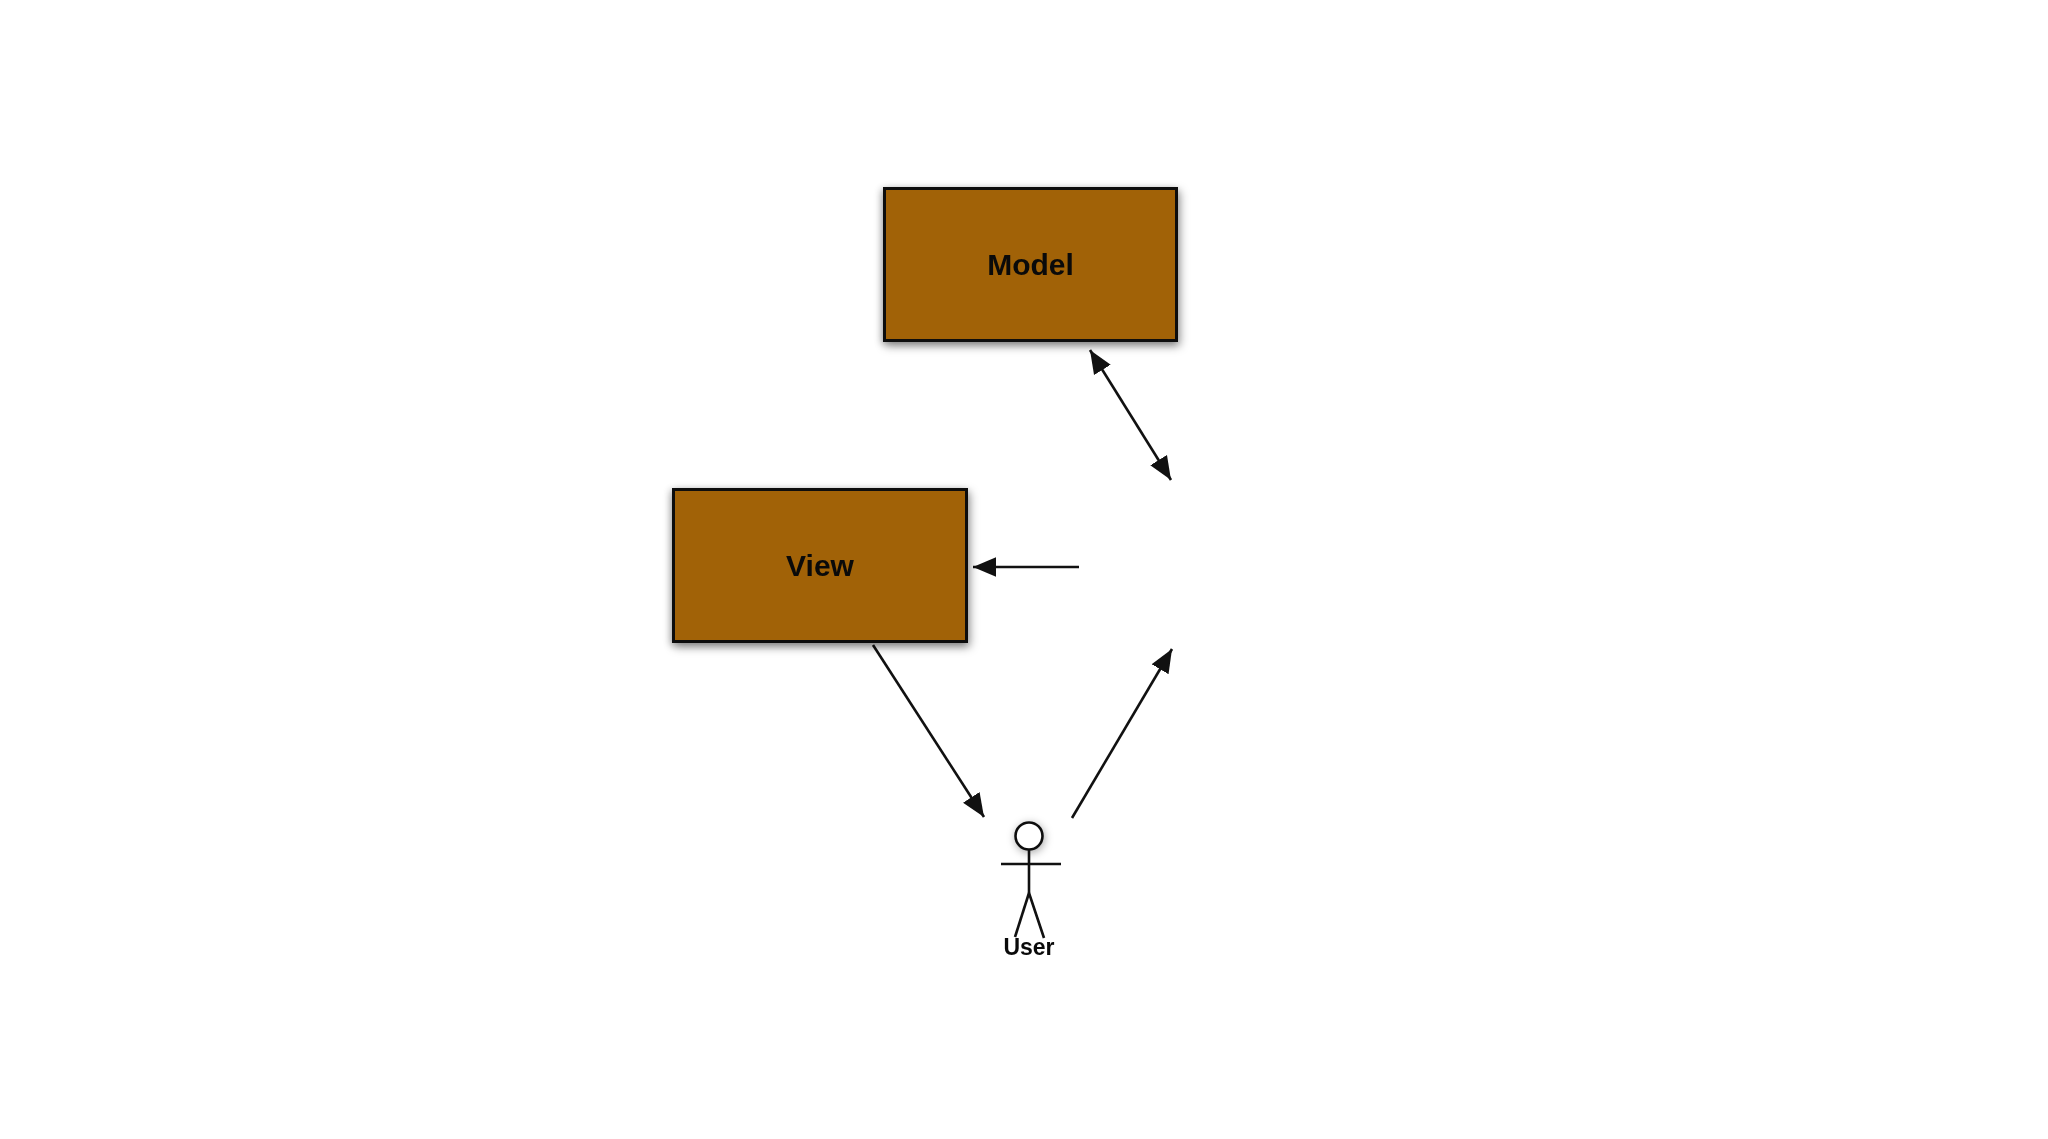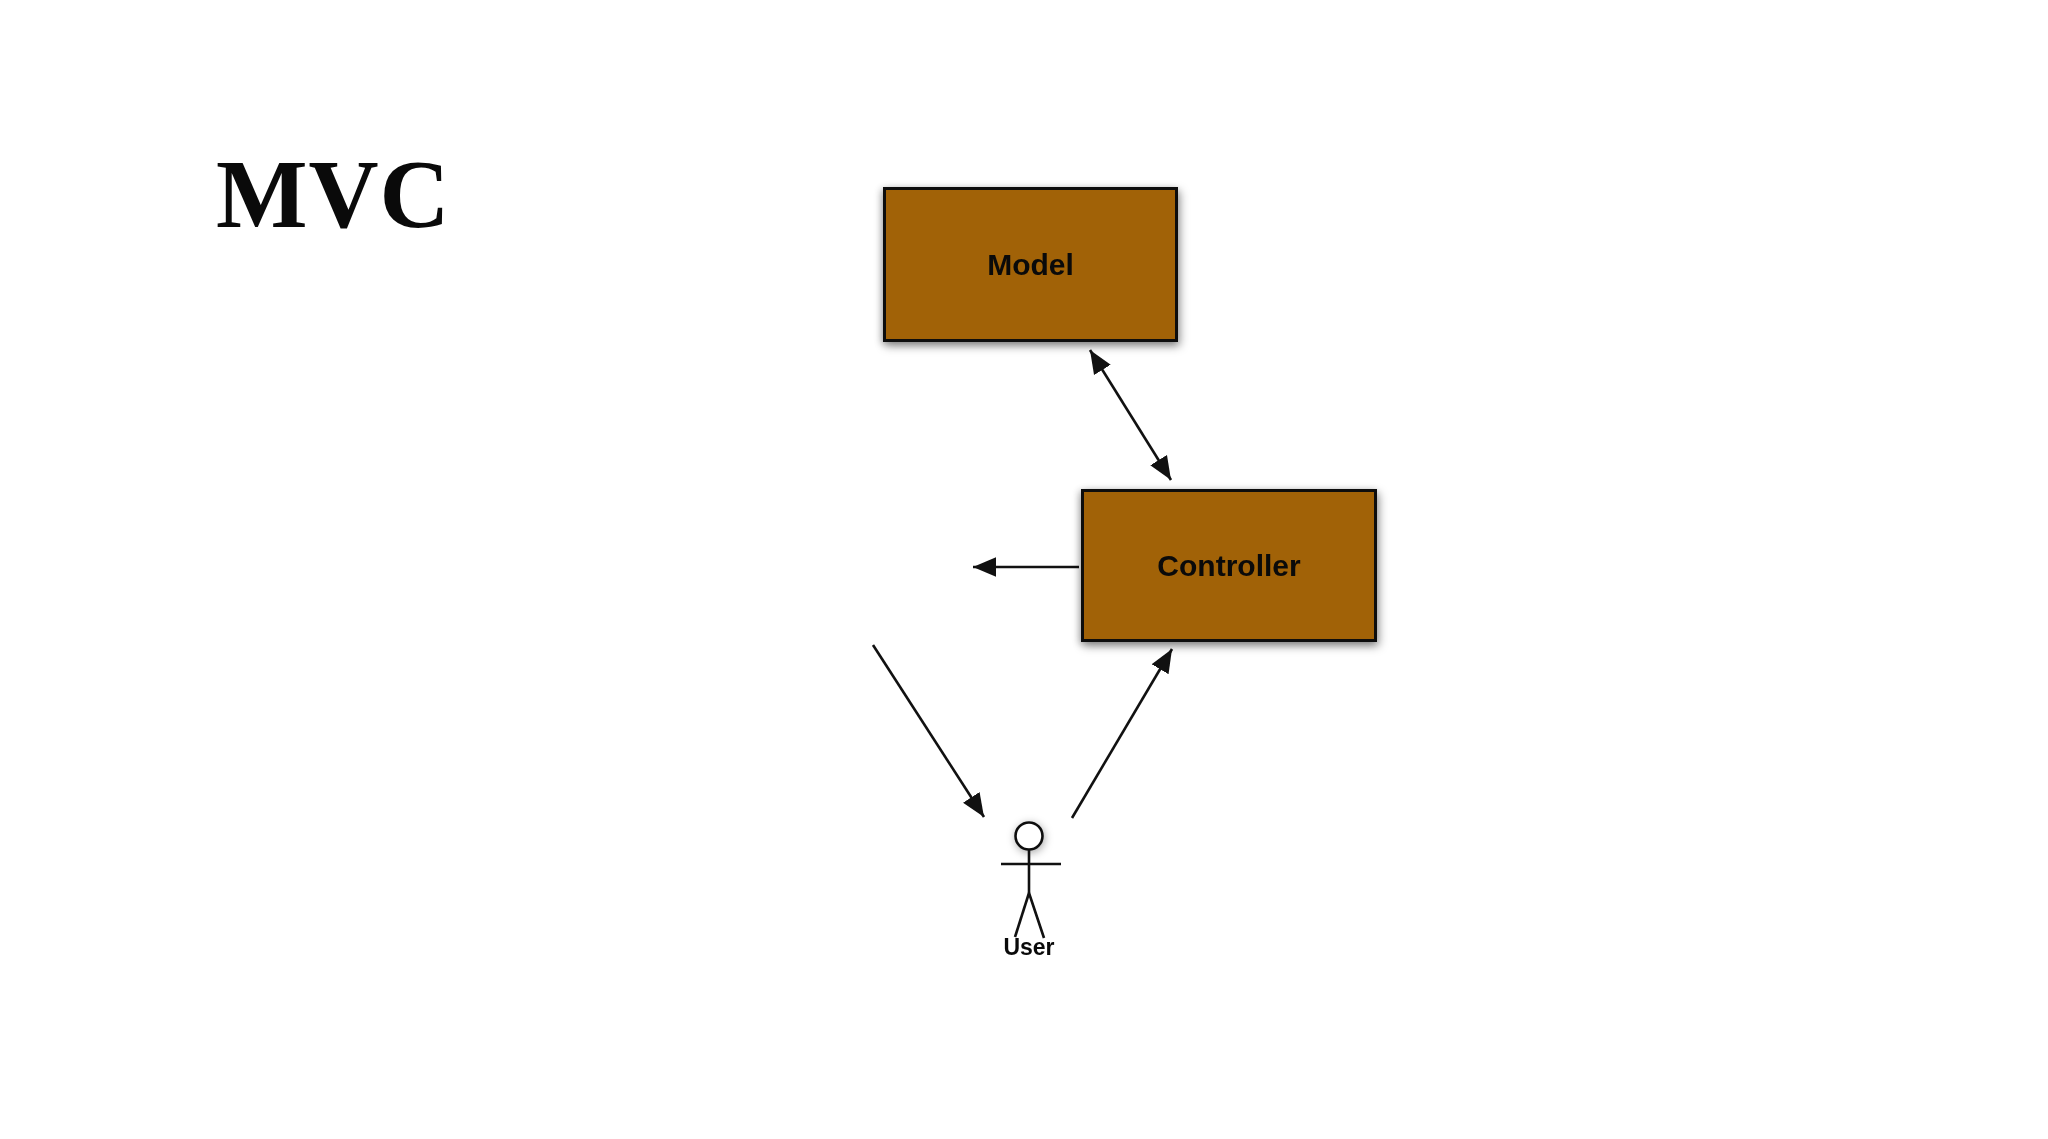--- a/index.html
+++ b/index.html
@@ -73,21 +73,20 @@
     font-weight: 700;
     font-size: 23px;
     color: #0a0a0a;
   }
 </style>
 </head>
 <body>
 
 <div class="canvas">
 
-  <div class="page-title">MVC</div>
 
   <svg class="diagram-svg" viewBox="0 0 2048 1139" xmlns="http://www.w3.org/2000/svg" aria-hidden="true">
     <defs>
       <marker id="arrowhead" viewBox="0 0 10 10" refX="10" refY="5" markerWidth="9" markerHeight="9" orient="auto-start-reverse">
         <path d="M0,0.8 L10,5 L0,9.2 Z" fill="#111111"></path>
       </marker>
       <filter id="softshadow" x="-60%" y="-60%" width="220%" height="220%">
         <feDropShadow dx="1" dy="2" stdDeviation="4" flood-color="#000000" flood-opacity="0.35"></feDropShadow>
       </filter>
     </defs>
@@ -106,20 +105,20 @@
       <line class="actor-part" x1="1001" y1="864" x2="1061" y2="864"></line>
       <line class="actor-part" x1="1029" y1="893" x2="1015" y2="937"></line>
       <line class="actor-part" x1="1029" y1="893" x2="1044" y2="938"></line>
     </g>
   </svg>
 
   <div class="node node-model">
     <span class="node-label">Model</span>
   </div>
 
+  <div class="node node-view">
+    <span class="node-label">View</span>
+  </div>
 
-  <div class="node node-controller">
-    <span class="node-label">Controller</span>
-  </div>
 
   <div class="actor-label">User</div>
 
 </div>
 
 </body></html>

